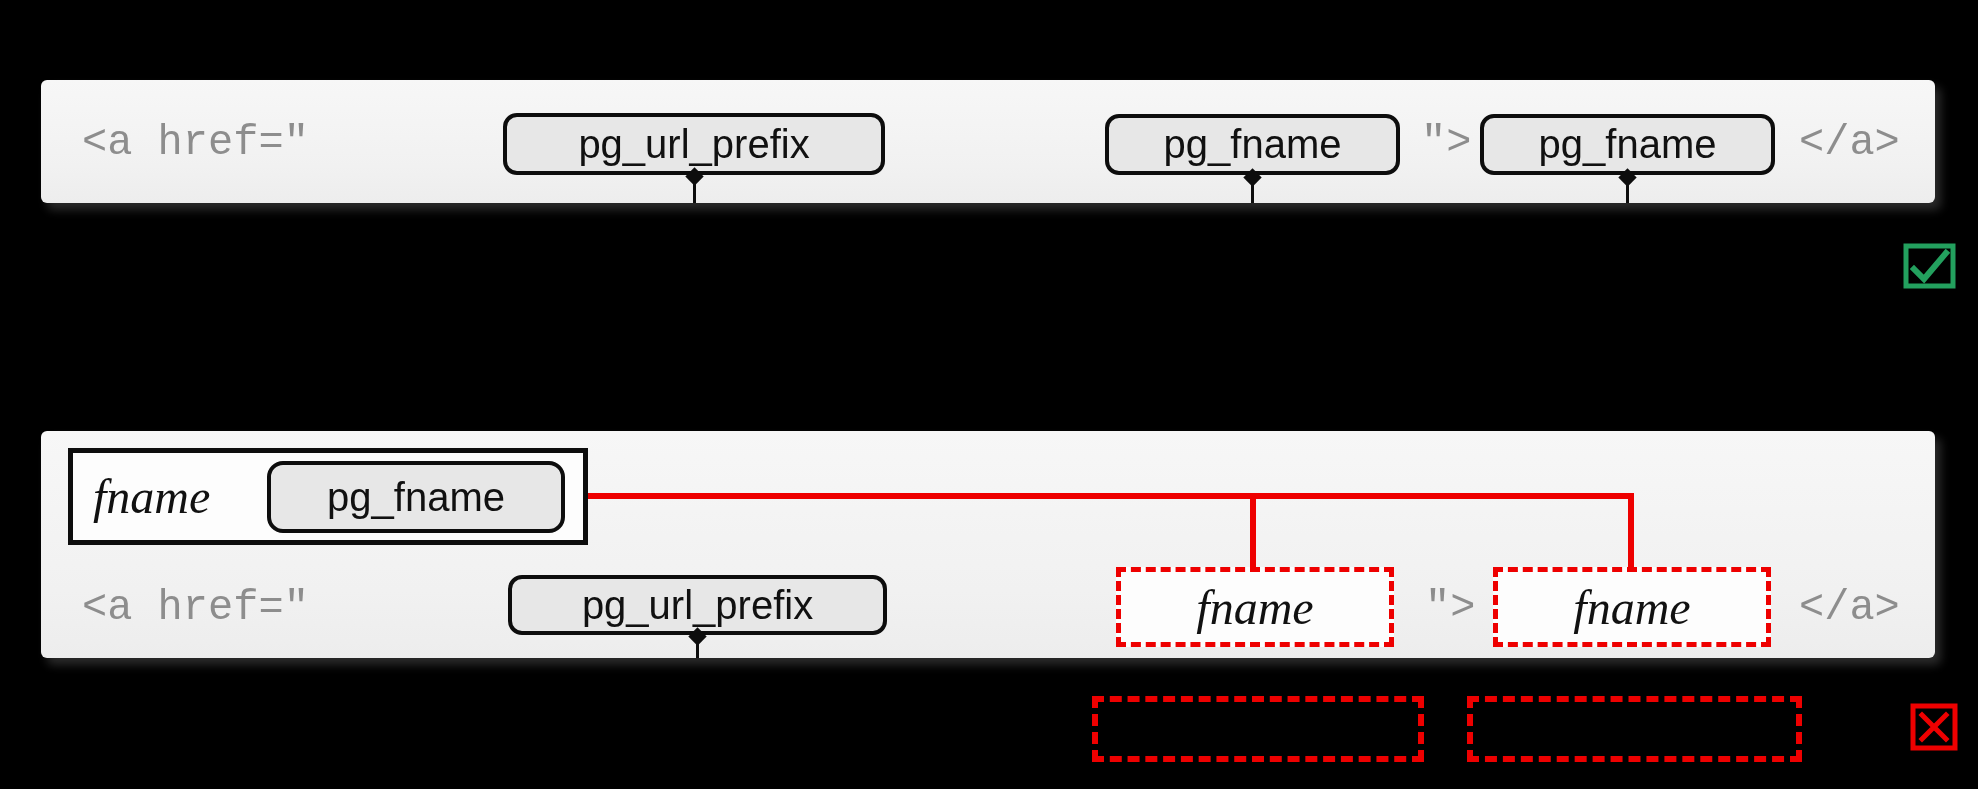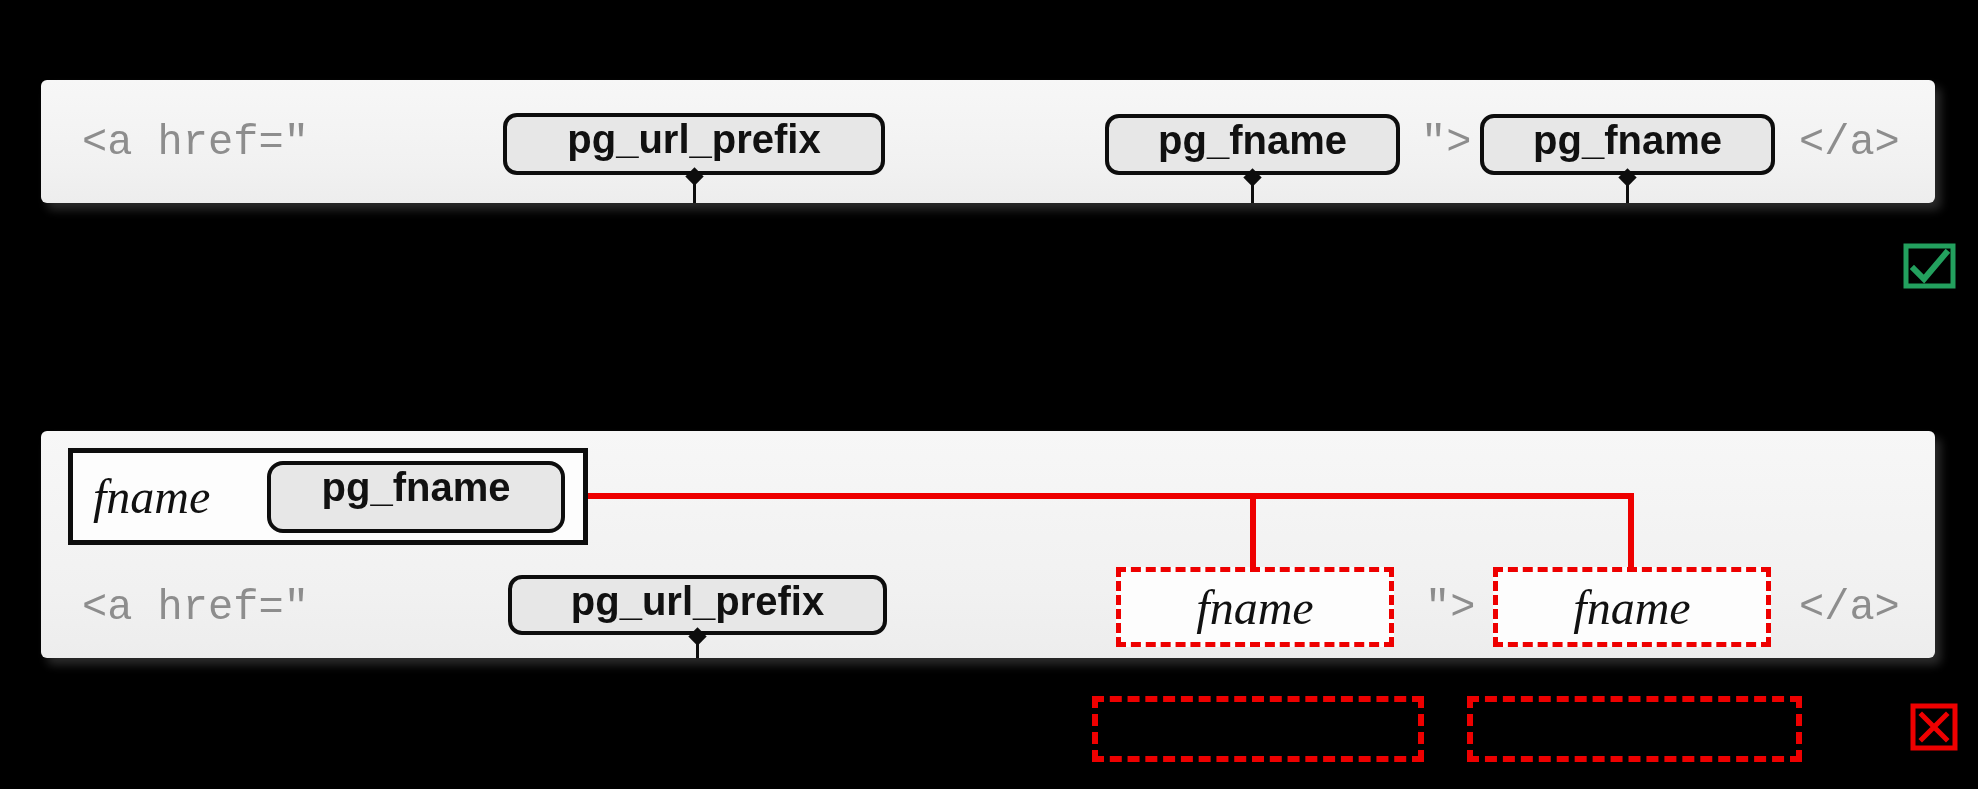--- a/index.html
+++ b/index.html
@@ -14,23 +14,23 @@
     box-shadow:6px 7px 10px rgba(150,150,150,0.28);
   }
   .panel-top{top:80px;height:123px;}
   .panel-bottom{top:431px;height:227px;}
   .code{
     position:absolute;display:flex;align-items:center;
     font-family:"Liberation Mono",monospace;font-size:42px;color:#8d8d8d;
     white-space:pre;height:60px;
   }
   .chip{
-    position:absolute;display:flex;align-items:flex-start;justify-content:center;
+    position:absolute;display:flex;align-items:center;justify-content:center;
     background:#e7e7e7;border:4px solid #0d0d0d;border-radius:14px;
-    font-weight:bold;font-size:40px;color:#111;box-sizing:border-box;
+    font-weight:normal;font-size:40px;color:#111;box-sizing:border-box;
   }
   .vline{position:absolute;width:3px;background:#0d0d0d;}
   .diamond{position:absolute;width:13px;height:13px;background:#0d0d0d;transform:rotate(45deg);}
   .legend{
     position:absolute;left:27px;top:17px;width:520px;height:97px;
     background:#fdfdfd;border:5px solid #0d0d0d;box-sizing:border-box;
   }
   .var-label{
     font-family:"Liberation Serif",serif;font-style:italic;font-size:48px;color:#111;
   }

